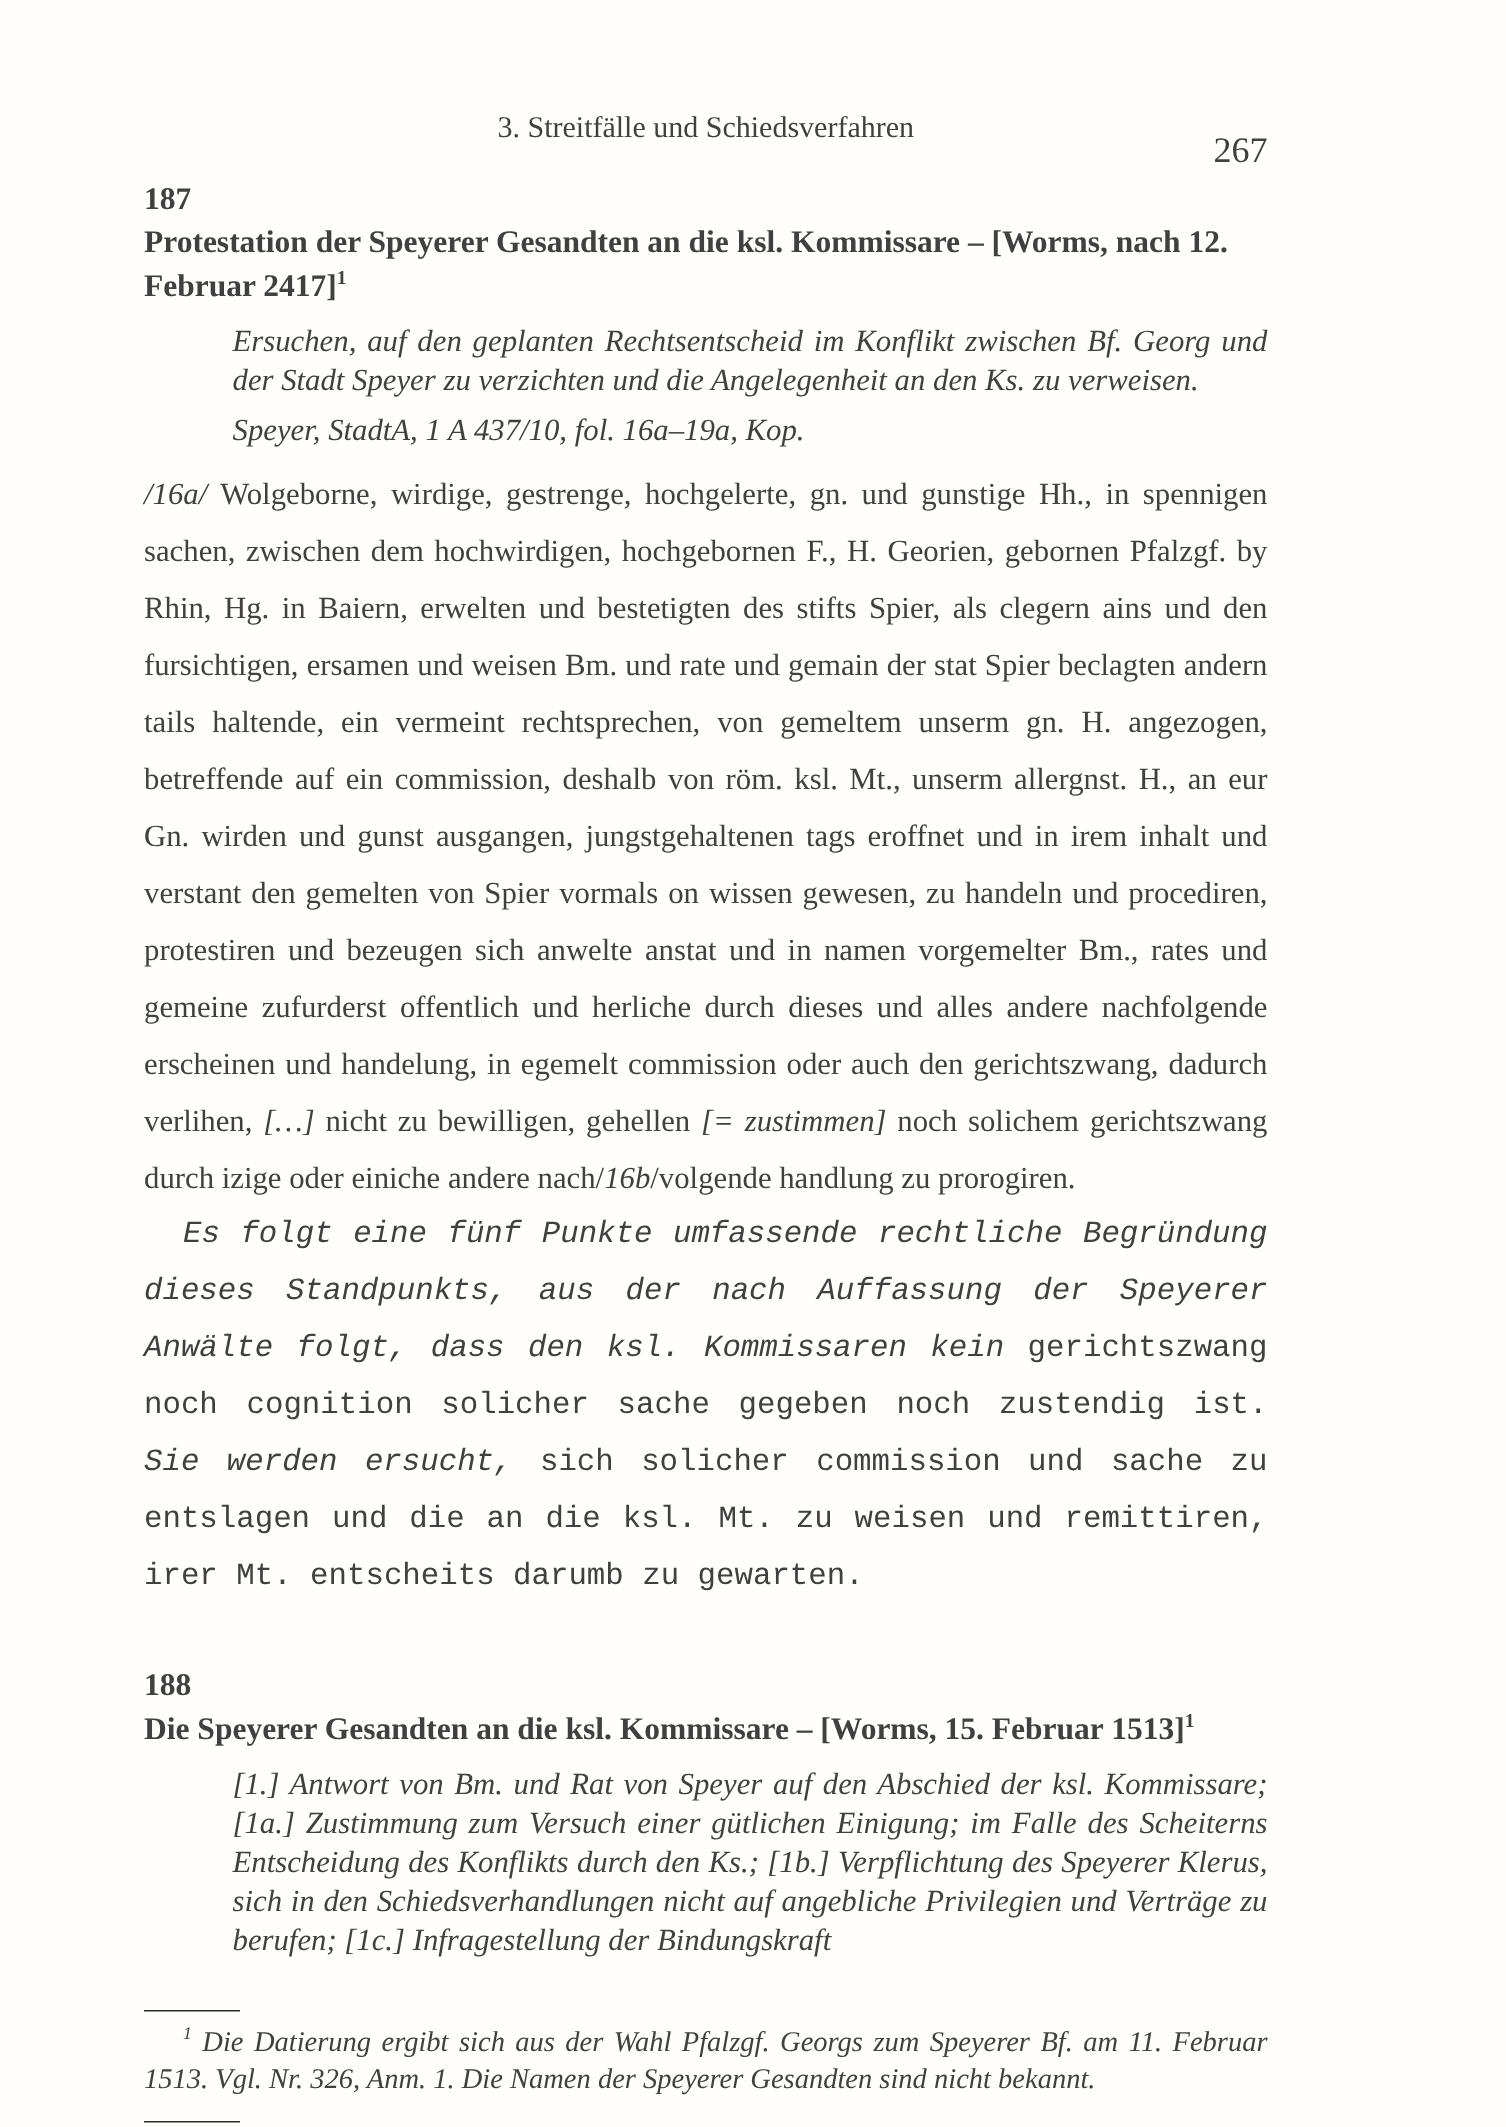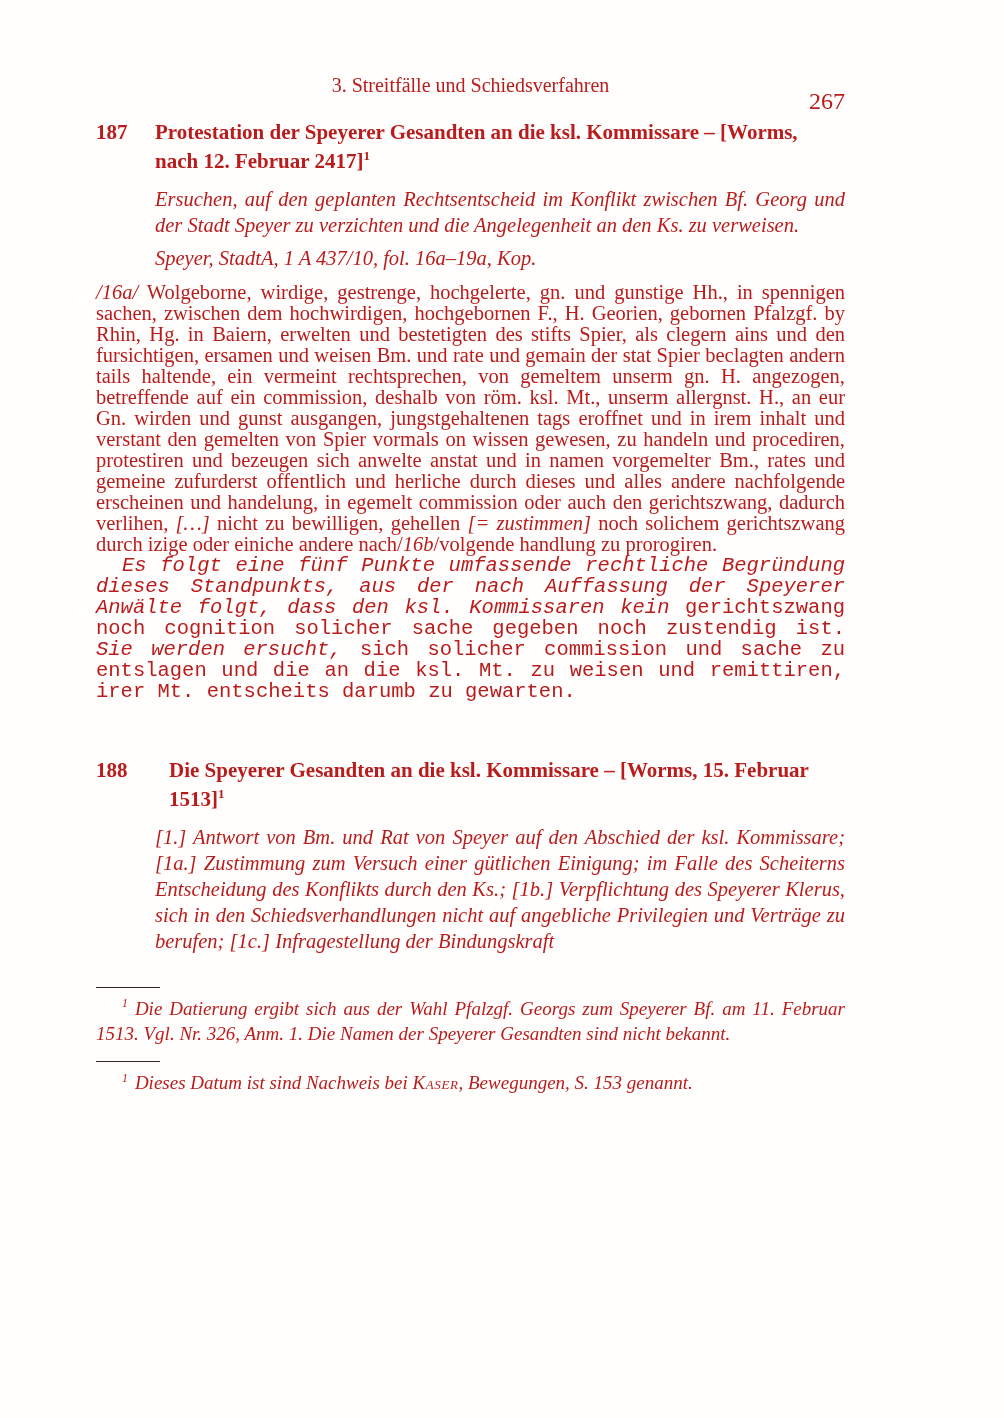--- a/index.html
+++ b/index.html
@@ -6,21 +6,21 @@
   html, body { margin: 0; padding: 0; }
   body {
     width: 1004px; height: 1418px;
     background: #ffffff;
     overflow: hidden;
   }
   .page {
     position: relative;
     width: 1004px; height: 1418px;
     background: #fffefc;
-    color: #b91c1c;
+    color: #404040;
     font-family: "Liberation Serif", "DejaVu Serif", serif;
     box-sizing: border-box;
   }
   .content {
     width: 749px;
     margin-left: 96px;
     padding-top: 72px;
     box-sizing: border-box;
   }
 
@@ -38,20 +38,21 @@
     font-size: 24px;
   }
 
   
   .entry-heading {
     display: flex;
     font-weight: bold;
     font-size: 21px;
     line-height: 29px;
     margin-top: 19px;
+    flex-direction: column;
   }
   .entry-number { width: 59px; flex-shrink: 0; }
   .entry-title {
     margin: 0;
     font-size: inherit;
     font-weight: inherit;
     line-height: inherit;
     flex: 1;
   }
   sup.fn-marker {
@@ -71,37 +72,37 @@
     margin: 7px 0 0 59px;
     font-size: 20.5px;
     line-height: 26.2px;
   }
   .italic { font-style: italic; }
 
   
   .body-text {
     margin: 10px 0 0 0;
     font-size: 20.5px;
-    line-height: 21px;
+    line-height: 38px;
     text-align: justify;
   }
   .body-text.indent {
     margin-top: 0;
     text-indent: 26px;
     font-family: Liberation Mono, monospace;
   }
   .run.roman { font-style: normal; }
   .run.italic { font-style: italic; }
   .run.smallcaps-italic {
     font-style: italic;
     font-variant: small-caps;
     letter-spacing: 0.6px;
   }
 
-  .entry-188 .entry-heading { margin-top: 54px; gap: 14px; }
+  .entry-188 .entry-heading { margin-top: 38px; }
 
   
   .footnotes {
     margin-top: 32px;
     font-size: 19px;
     line-height: 25.2px;
   }
   .footnote-rule {
     width: 64px;
     height: 0;

